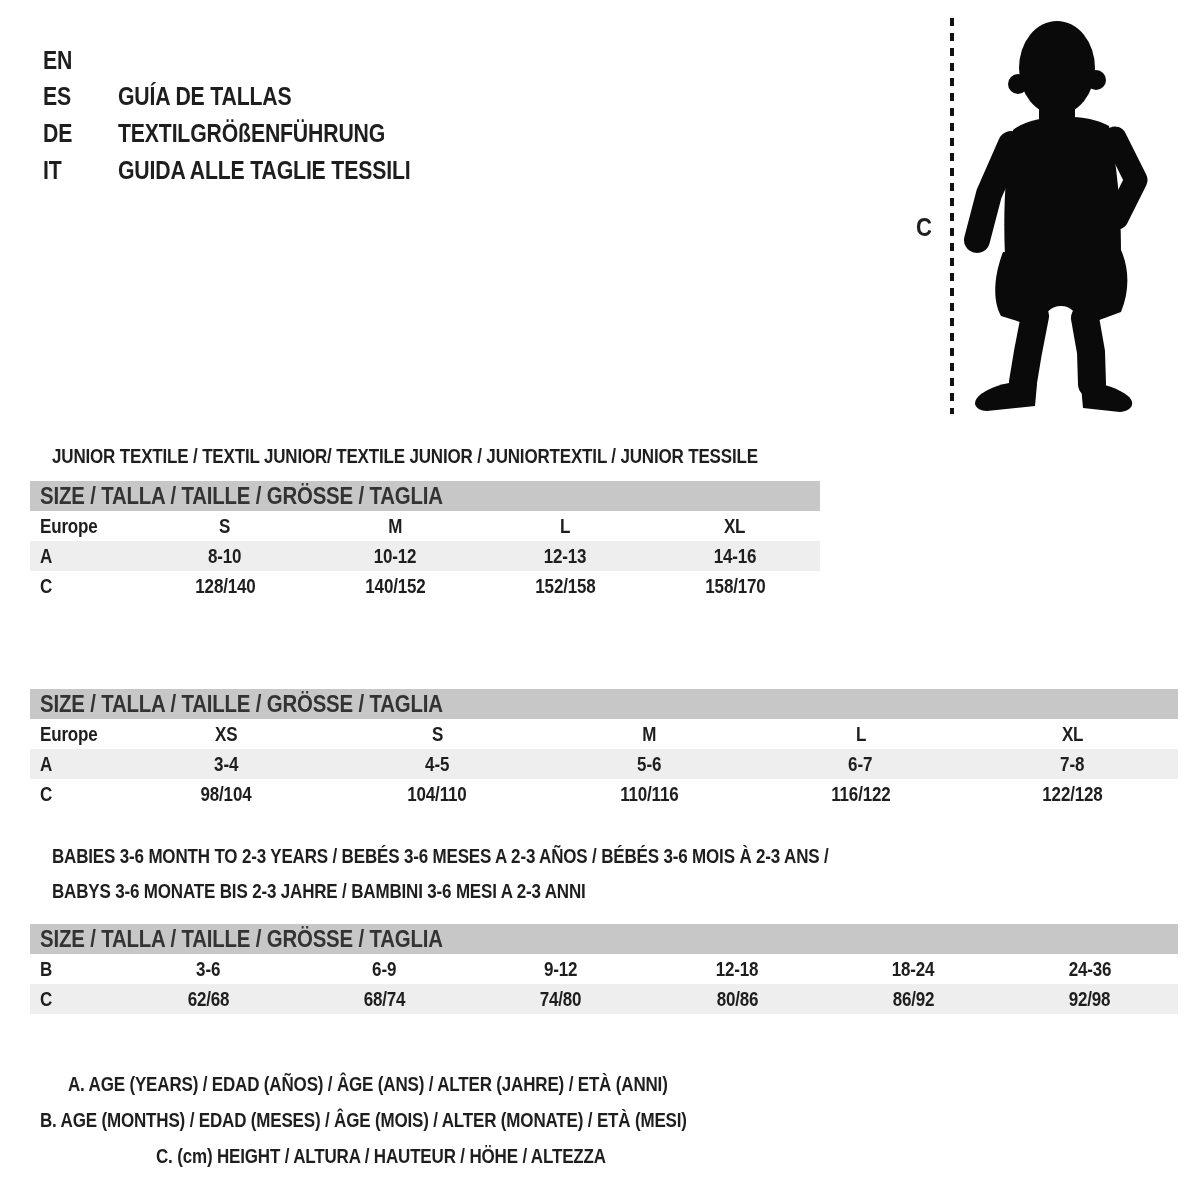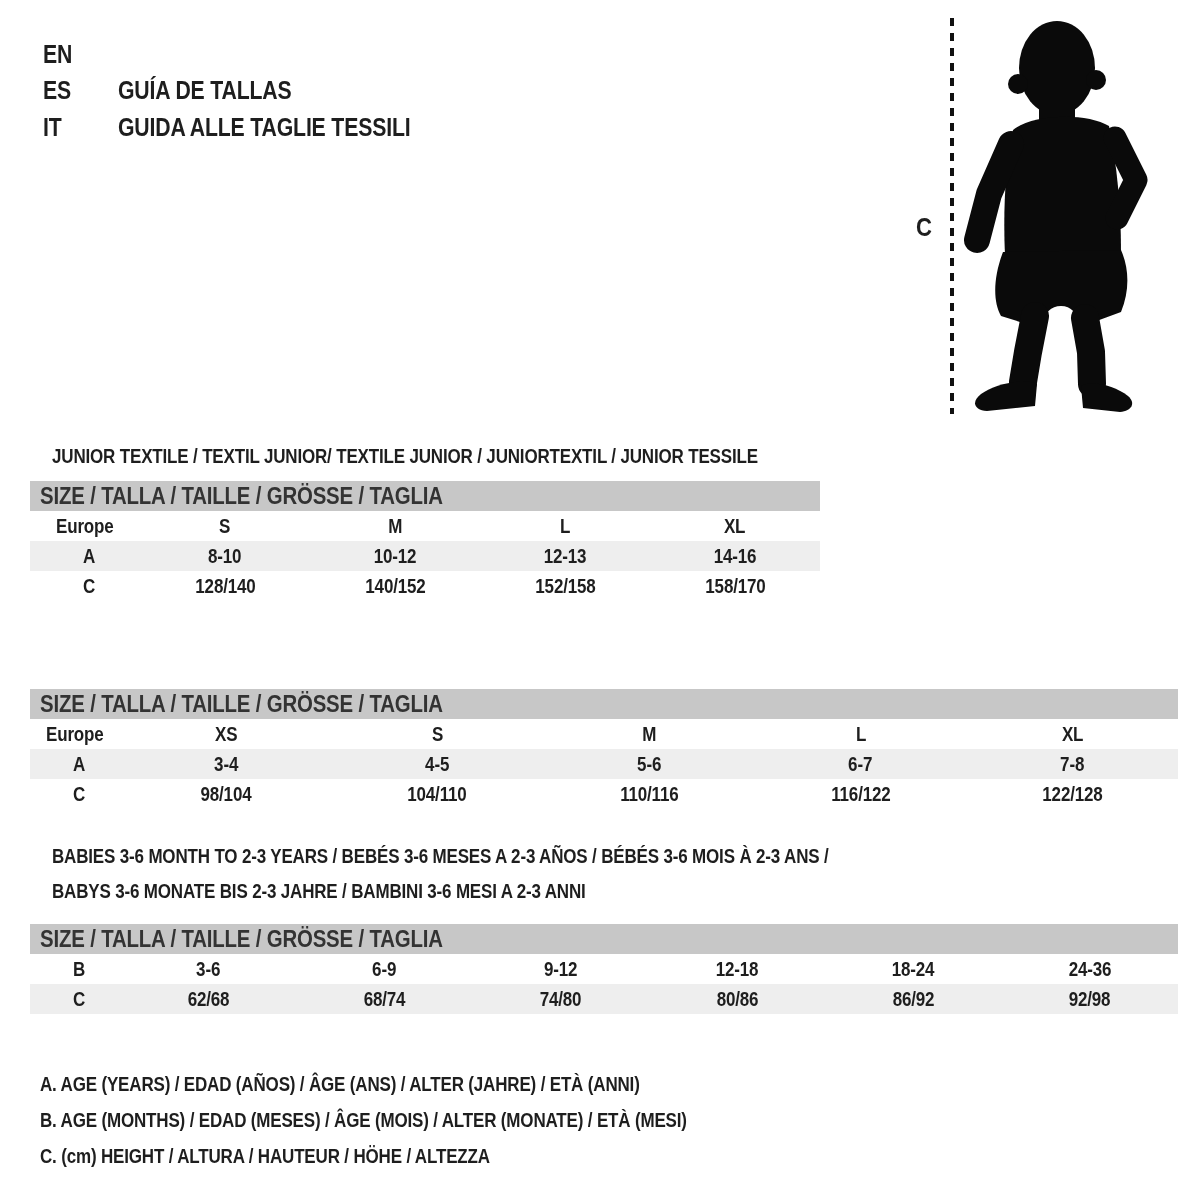--- a/index.html
+++ b/index.html
@@ -11,60 +11,64 @@
   html,body{margin:0;padding:0;background:#ffffff;}
   .canvas{
     position:relative;width:1200px;height:1200px;background:#ffffff;overflow:hidden;
     font-family:"Liberation Sans",sans-serif;font-weight:bold;color:var(--ink);
   }
   
   .cond{display:inline-block;transform:scaleX(.85);transform-origin:0 50%;white-space:nowrap;letter-spacing:-.2px;}
   .cc{transform-origin:50% 50%;}
 
   
-  .lang-list{position:absolute;left:43px;top:36px;font-size:25px;}
+  .lang-list{position:absolute;left:43px;top:42px;font-size:25px;}
   .lang-row{display:flex;height:36.6px;align-items:center;}
   .lang-code{width:75px;flex:0 0 75px;}
 
   
   .figure-svg{position:absolute;left:935px;top:12px;width:230px;height:412px;}
   .c-label{position:absolute;left:916px;top:212px;font-size:26px;}
 
   
   .sec-title{position:absolute;left:40px;margin:12px;font-size:20px;line-height:24px;font-weight:bold;}
   .sec-title .sub{font-size:13px;vertical-align:-5px;}
   .two-line{line-height:35px;}
 
   
   .tbl{position:absolute;left:30px;}
   .size-bar{
     height:30px;background:var(--bar);color:#333333;
     display:flex;align-items:center;padding-left:10px;box-sizing:border-box;font-size:24px;
   }
   table.grid{width:100%;border-collapse:collapse;table-layout:fixed;font-size:20px;color:var(--ink);}
   table.grid td{height:30px;padding:0;text-align:center;vertical-align:middle;}
-  table.grid td.lbl{text-align:center;padding-left:10px;text-decoration:underline;}
+  table.grid td.lbl{text-align:left;padding-left:10px;text-decoration:underline;}
   tr.shaded{background:var(--alt);}
 
   
   .legend{position:absolute;left:40px;top:1066px;font-size:20px;}
-  .legend-line{height:36px;display:flex;align-items:center;}
+  .legend-line{height:36px;display:flex;align-items:center;justify-content:center;}
 </style>
 </head>
 <body>
 
 <div class="canvas">
 
   <div class="lang-list">
     <div class="lang-row">
       <span class="lang-code"><span class="cond">EN</span></span>
     </div>
     <div class="lang-row">
       <span class="lang-code"><span class="cond">ES</span></span>
       <span><span class="cond">GUÍA DE TALLAS</span></span>
+    </div>
+    <div class="lang-row">
+      <span class="lang-code"><span class="cond">DE</span></span>
+      <span><span class="cond">TEXTILGRÖßENFÜHRUNG</span></span>
     </div>
     <div class="lang-row">
       <span class="lang-code"><span class="cond">IT</span></span>
       <span><span class="cond">GUIDA ALLE TAGLIE TESSILI</span></span>
     </div>
   </div>
 
   <span class="c-label"><span class="cond">C</span></span>
 
   <svg class="figure-svg" viewBox="0 0 230 412" aria-hidden="true">

